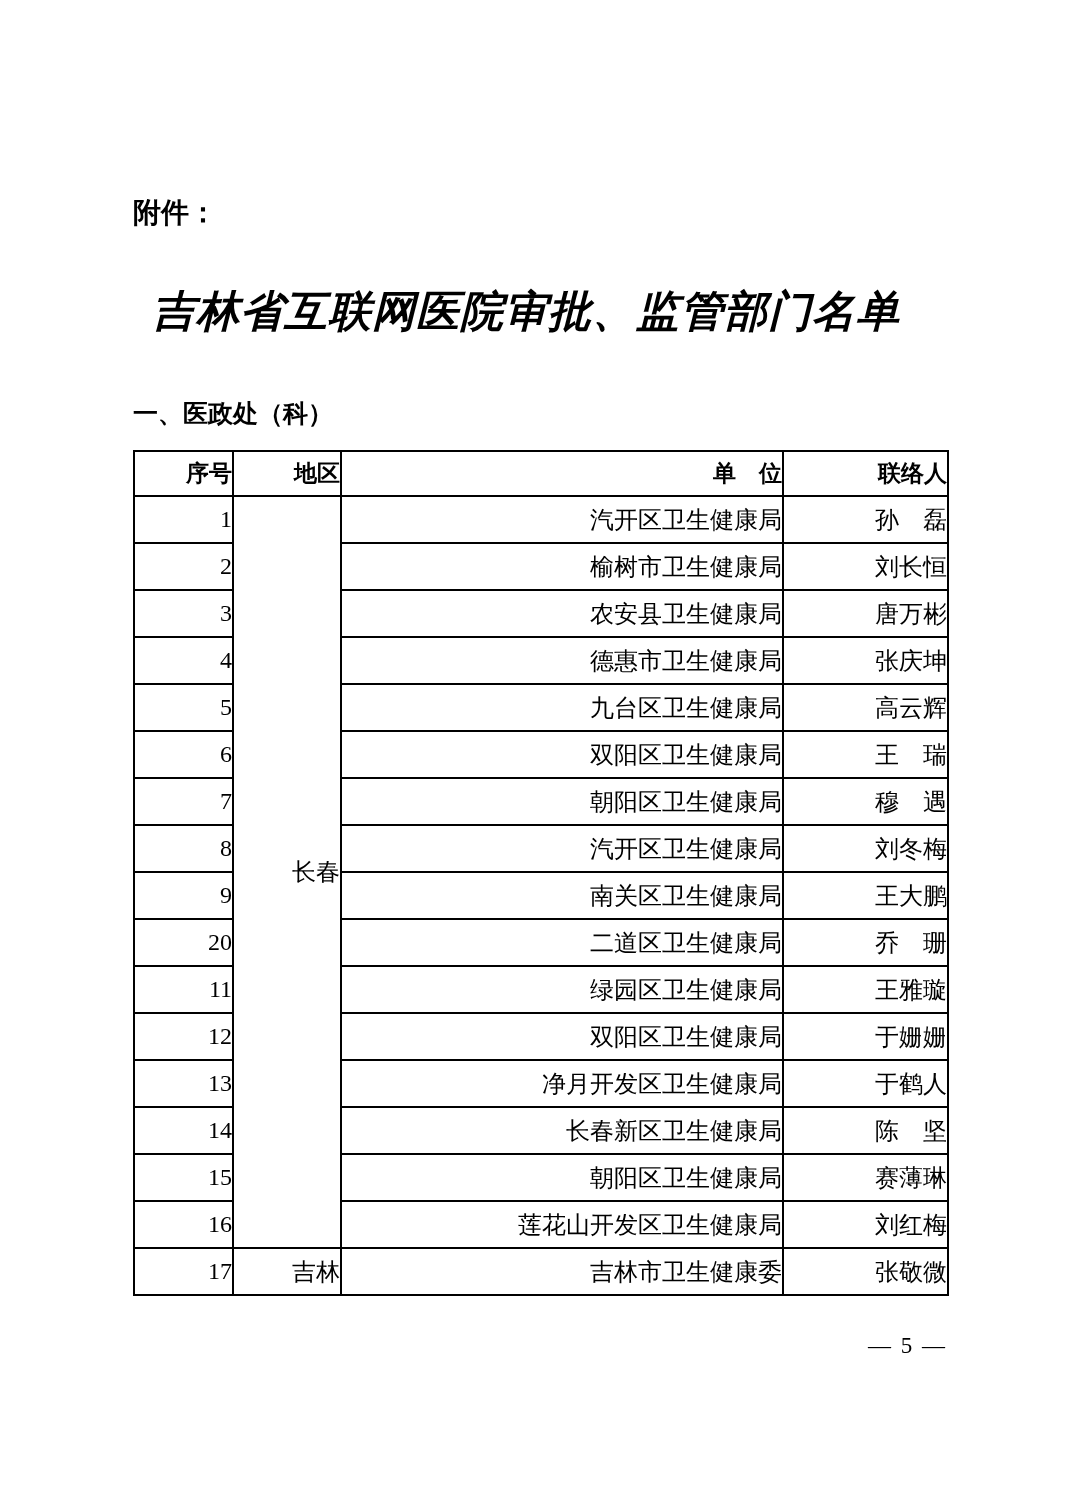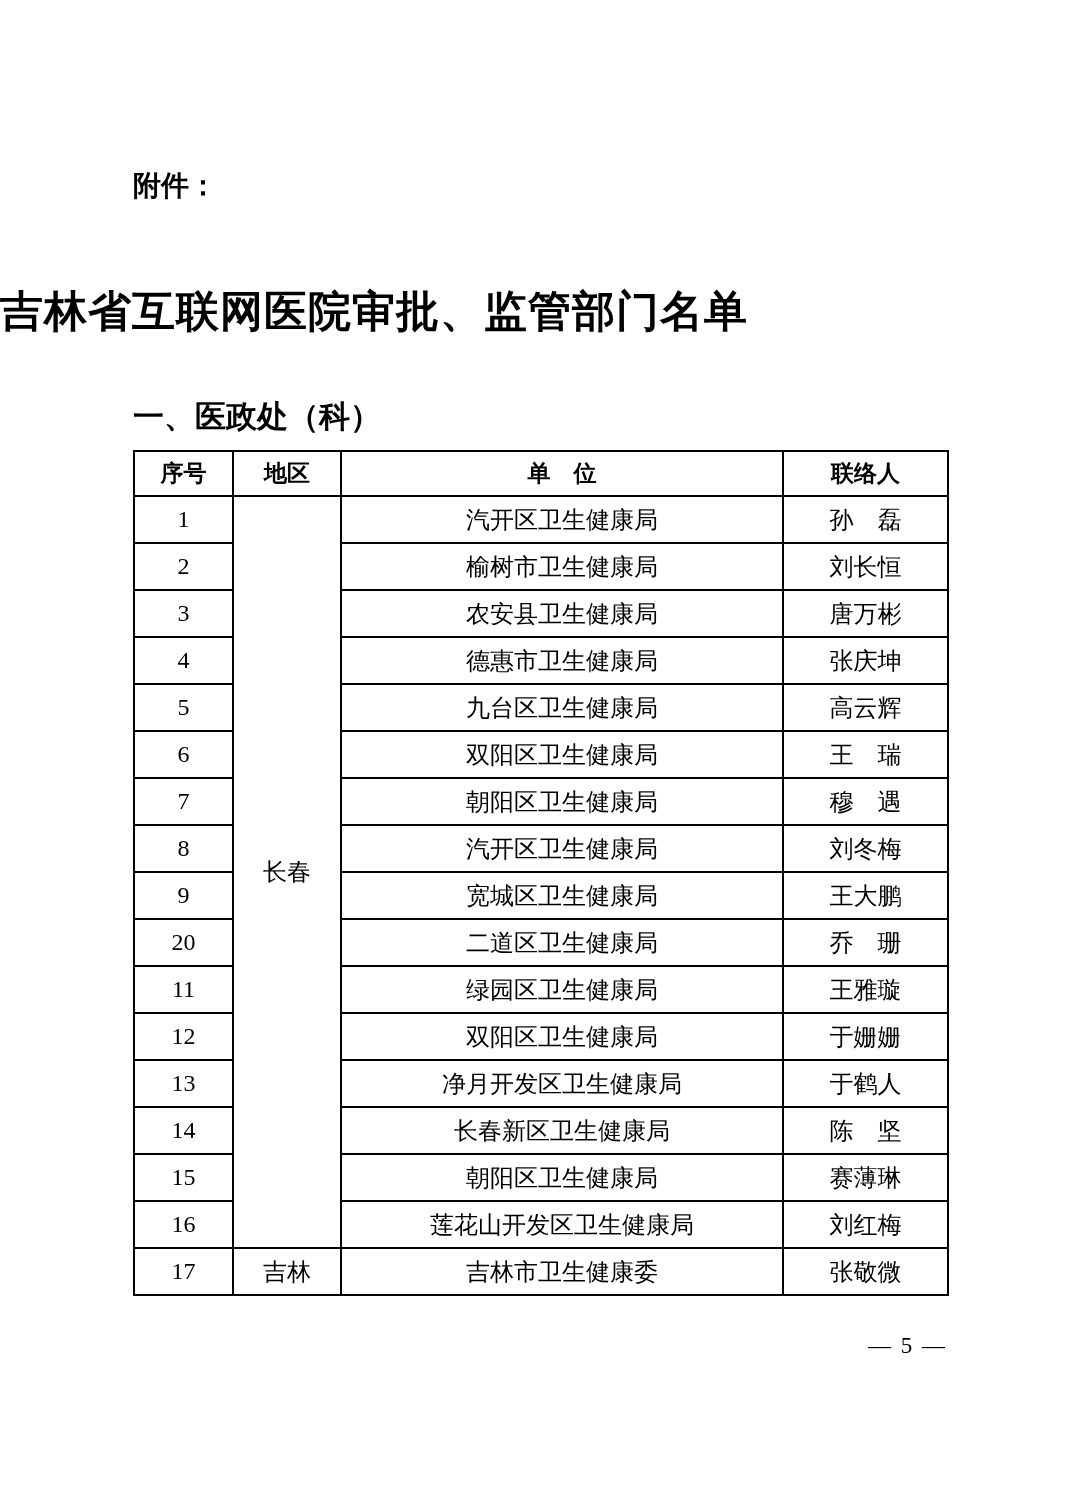--- a/index.html
+++ b/index.html
@@ -13,59 +13,60 @@
     font-family: "Liberation Serif", "DejaVu Serif", serif;
   }
   .page {
     position: absolute;
     inset: 0;
     background: #fff;
   }
   .attachment-label {
     position: absolute;
     left: 133px;
-    top: 173px;
-    font-family: Liberation Mono, monospace;
+    top: 198px;
+    font-family: Liberation Sans, sans-serif;
     font-weight: bold;
     font-size: 28px;
     line-height: 1.1;
   }
   .doc-title {
     position: absolute;
     left: 0;
     top: 286px;
     width: 900px;
-    text-align: left;
+    text-align: right;
     font-family: "Liberation Serif", "DejaVu Serif", serif;
     font-weight: bold;
     font-size: 43px;
     line-height: 1.2;
     letter-spacing: 1px;
     white-space: nowrap;
+    font-style: italic;
   }
   .section-heading {
     position: absolute;
     left: 133px;
     top: 398px;
     font-family: Liberation Sans, sans-serif;
     font-weight: bold;
-    font-size: 31px;
+    font-size: 25px;
     line-height: 1.2;
   }
   table.dept-table {
     position: absolute;
     left: 133px;
     top: 450px;
     border-collapse: collapse;
     table-layout: fixed;
     width: 814px;
   }
   .dept-table th, .dept-table td {
     border: 2px solid #000;
-    text-align: center;
+    text-align: right;
     vertical-align: middle;
     padding: 0;
     overflow: hidden;
   }
   .dept-table th {
     height: 45px;
     font-family: "Liberation Sans", "DejaVu Sans", sans-serif;
     font-weight: bold;
     font-size: 23px;
   }
@@ -152,21 +153,21 @@
           <td>朝阳区卫生健康局</td>
           <td>穆　遇</td>
         </tr>
         <tr>
           <td>8</td>
           <td>汽开区卫生健康局</td>
           <td>刘冬梅</td>
         </tr>
         <tr>
           <td>9</td>
-          <td>宽城区卫生健康局</td>
+          <td>南关区卫生健康局</td>
           <td>王大鹏</td>
         </tr>
         <tr>
           <td>20</td>
           <td>二道区卫生健康局</td>
           <td>乔　珊</td>
         </tr>
         <tr>
           <td>11</td>
           <td>绿园区卫生健康局</td>

